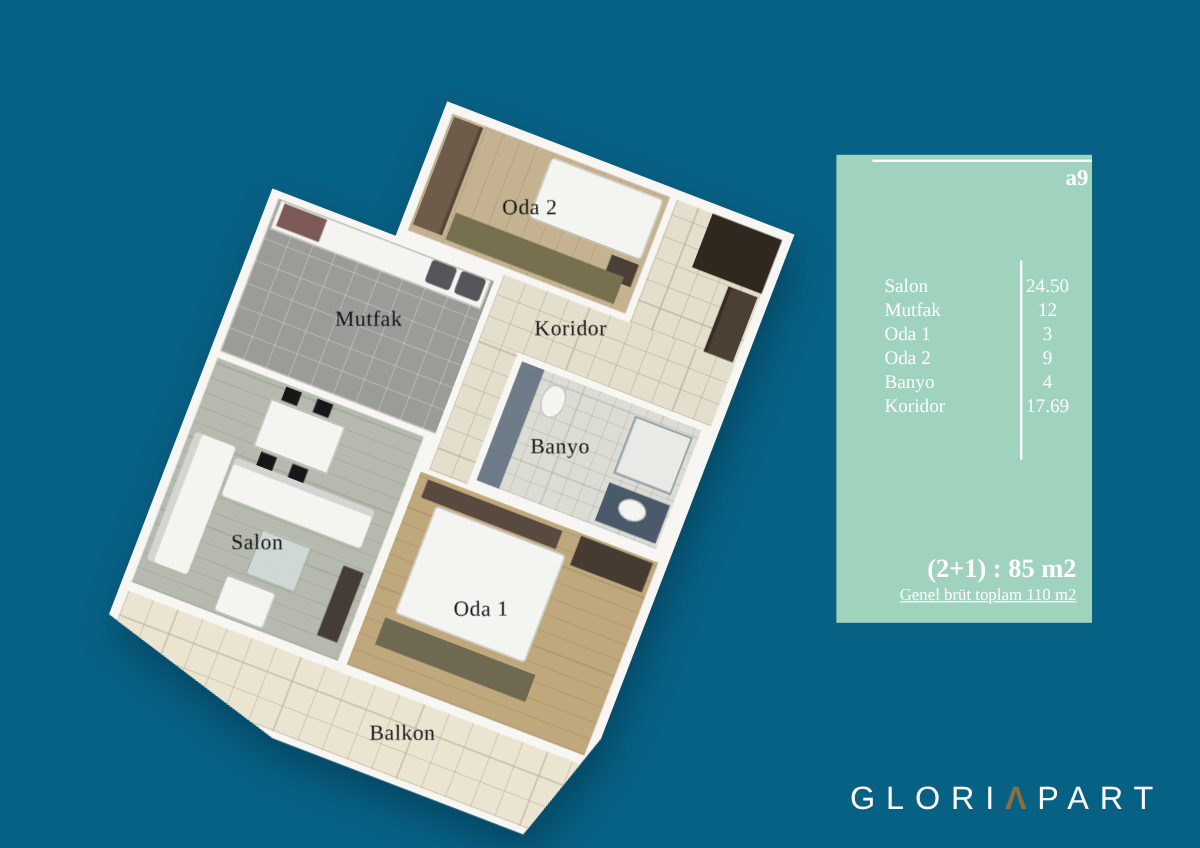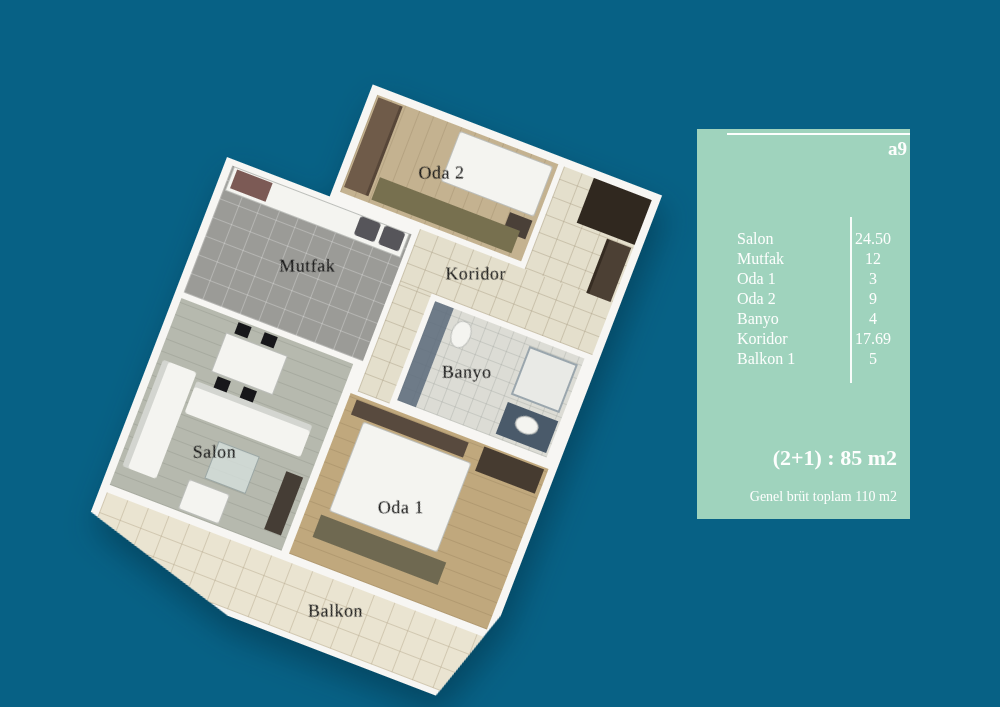--- a/index.html
+++ b/index.html
@@ -44,21 +44,21 @@
   .panel{position:absolute;left:697px;top:129px;width:213px;height:390px;background:#9fd3bd;color:#fdfefd;}
   .panel-title{margin-top:11px;text-align:right;padding-right:3px;font-size:21px;font-weight:bold;}
   .panel-rule{margin:4px 0 0 30px;height:2px;background:#fdfefd;}
   .panel-unit{margin-top:3px;text-align:right;padding-right:3px;font-size:19px;font-weight:bold;}
   .panel-table{position:absolute;top:100px;left:40px;width:160px;font-size:16px;}
   .panel-row{display:grid;grid-template-columns:112px 48px;line-height:20px;}
   .panel-row .area{text-align:center;}
   .panel-divider{position:absolute;top:88px;left:153px;width:2px;height:166px;background:rgba(253,254,253,.95);}
   .panel-summary{position:absolute;bottom:14px;right:13px;text-align:right;}
   .summary-main{font-size:22px;font-weight:bold;}
-  .summary-sub{font-size:14px;margin-top:18px;}
+  .summary-sub{font-size:14px;margin-top:2px;text-decoration:underline;}
 
   
   .logo{position:absolute;right:30px;bottom:26px;font-family:"Liberation Sans",sans-serif;
         font-size:27px;font-weight:400;letter-spacing:9px;color:#fbfbfb;white-space:nowrap;}
   .logo .caret{color:#8d6e3e;font-weight:bold;}
 </style>
 </head>
 <body>
 
 <div class="stage">
@@ -152,26 +152,23 @@
         <span class="area">9</span>
       </div>
       <div class="panel-row">
         <span class="name">Banyo</span>
         <span class="area">4</span>
       </div>
       <div class="panel-row">
         <span class="name">Koridor</span>
         <span class="area">17.69</span>
       </div>
-      <div class="panel-row">
-        <span class="name">Balkon 1</span>
-        <span class="area">5</span>
-      </div>
     </div>
 
     <div class="panel-summary">
       <div class="summary-main">(2+1) : 85 m2</div>
       <div class="summary-sub">Genel brüt toplam 110 m2</div>
     </div>
   </div>
 
+  <div class="logo"><span>GLORI</span><span class="caret">Λ</span><span>PART</span></div>
 
 </div>
 
 </body></html>

